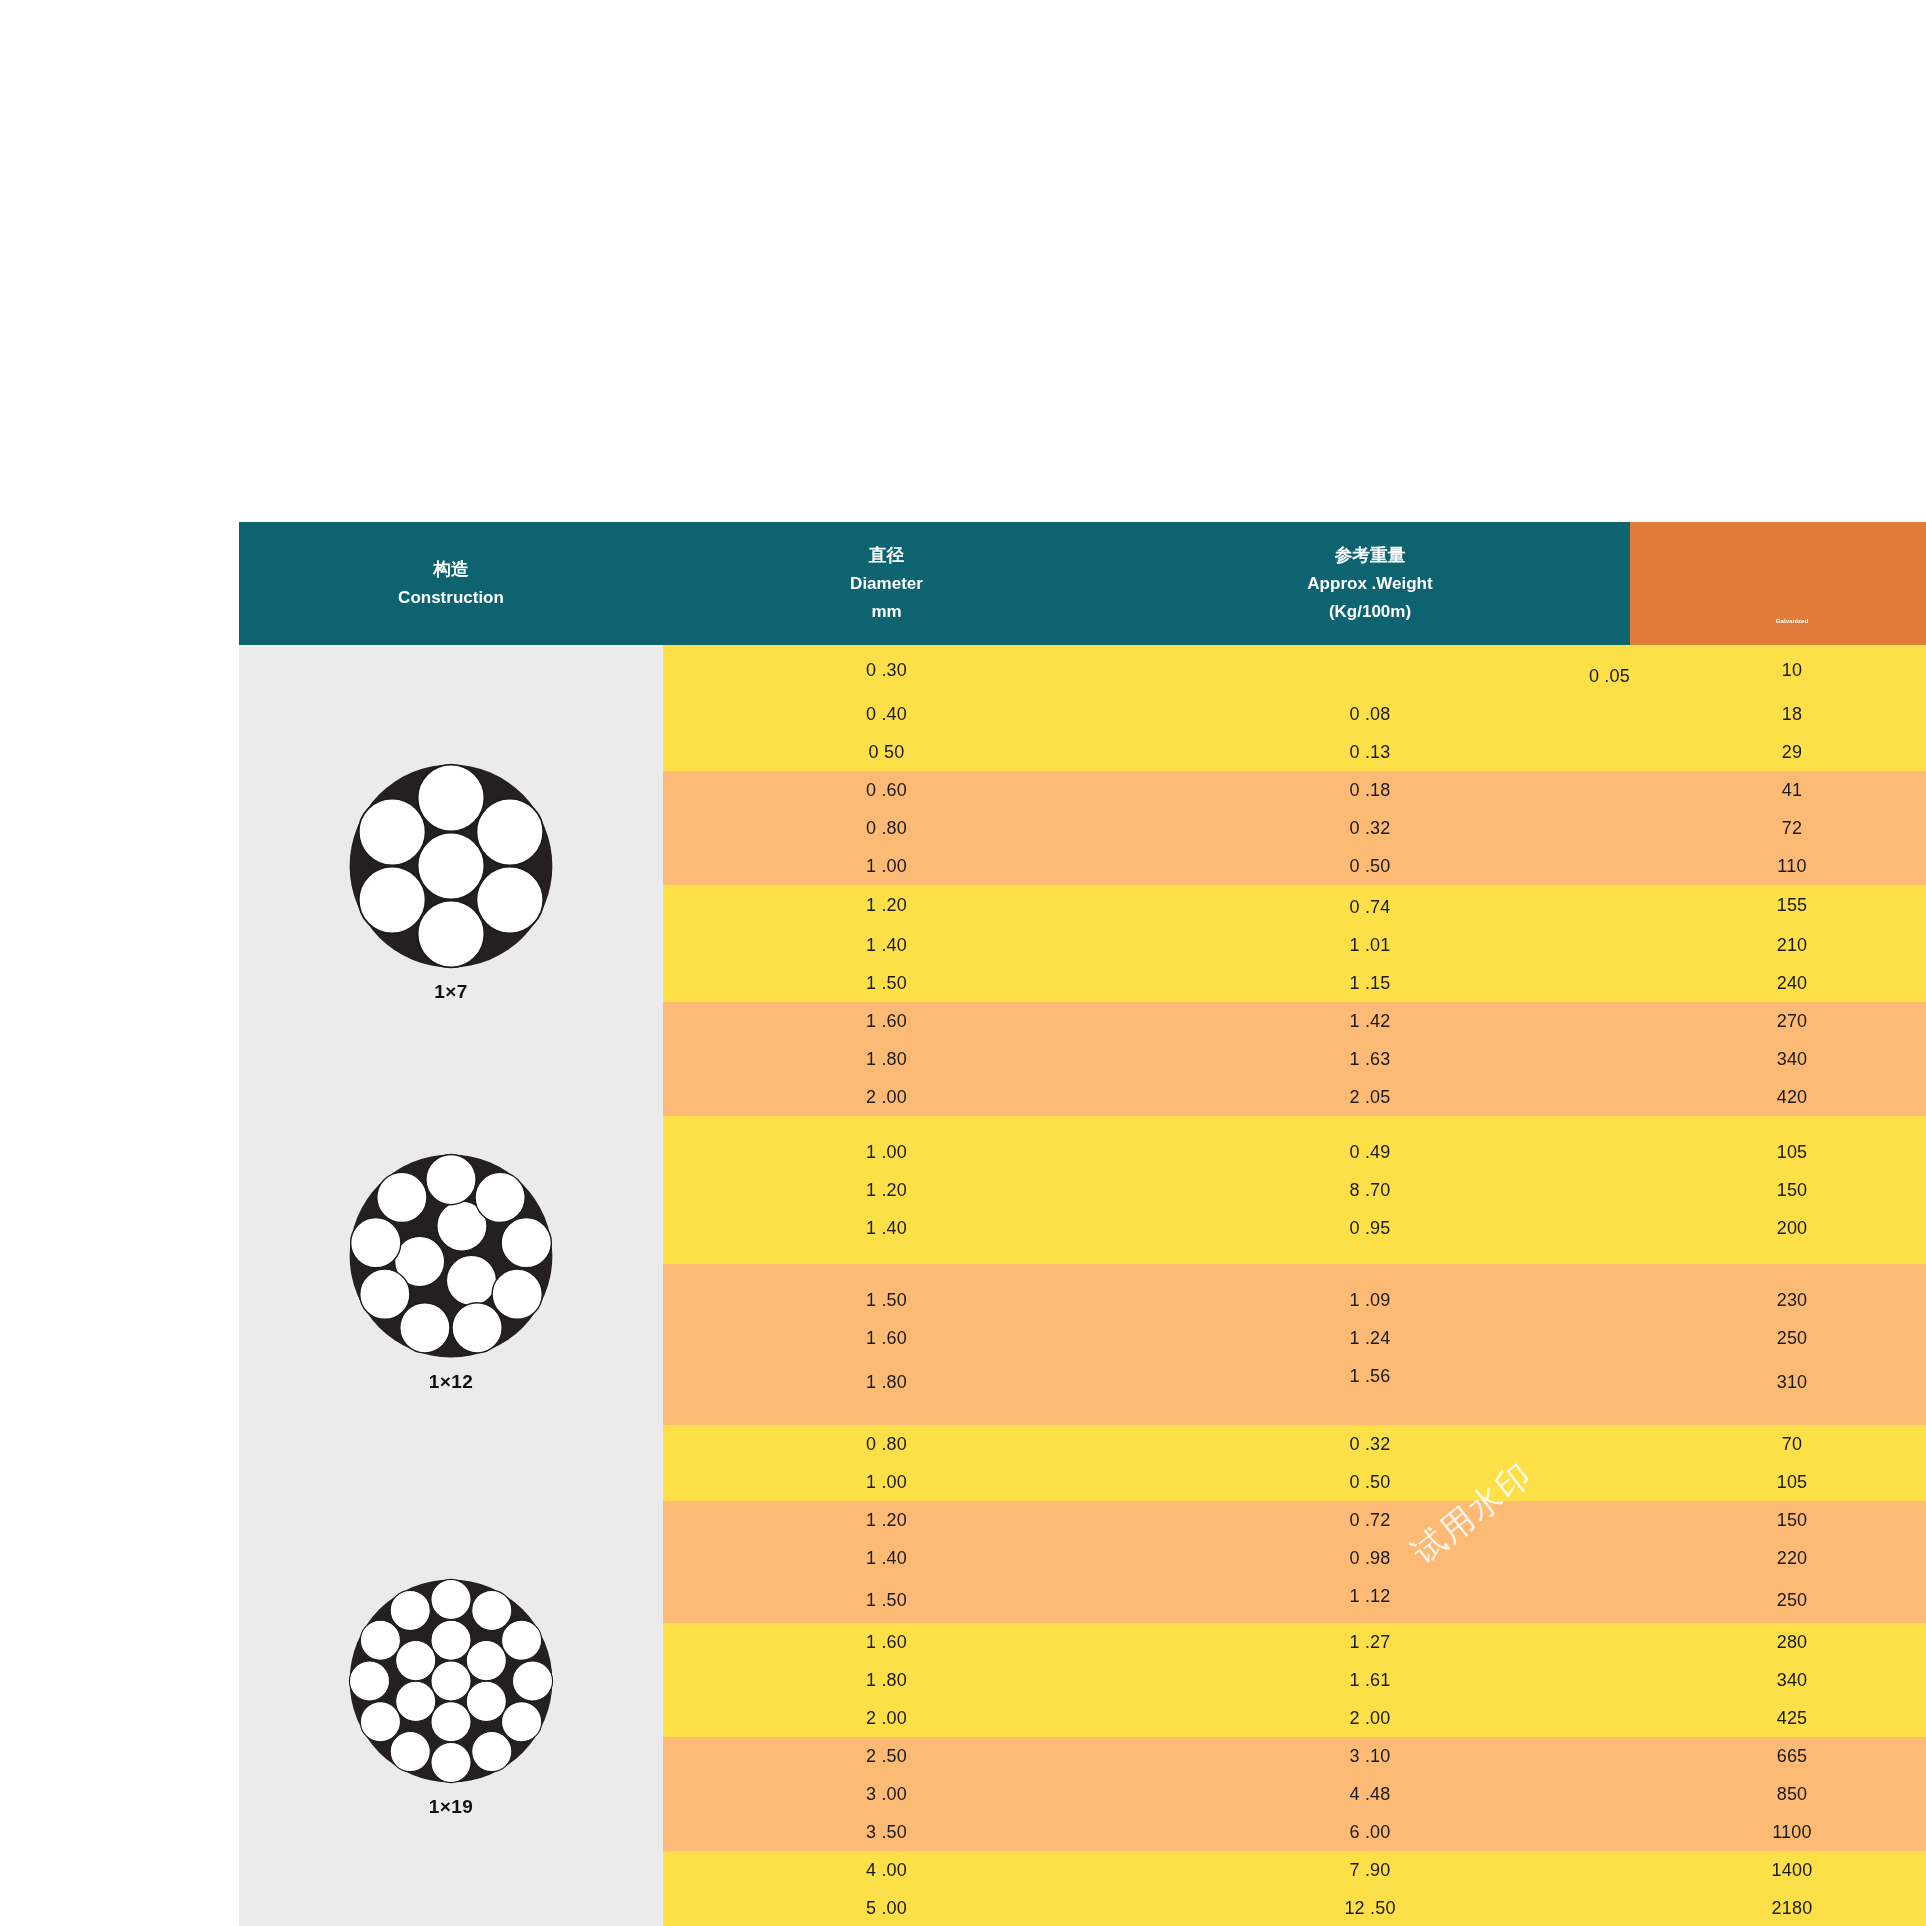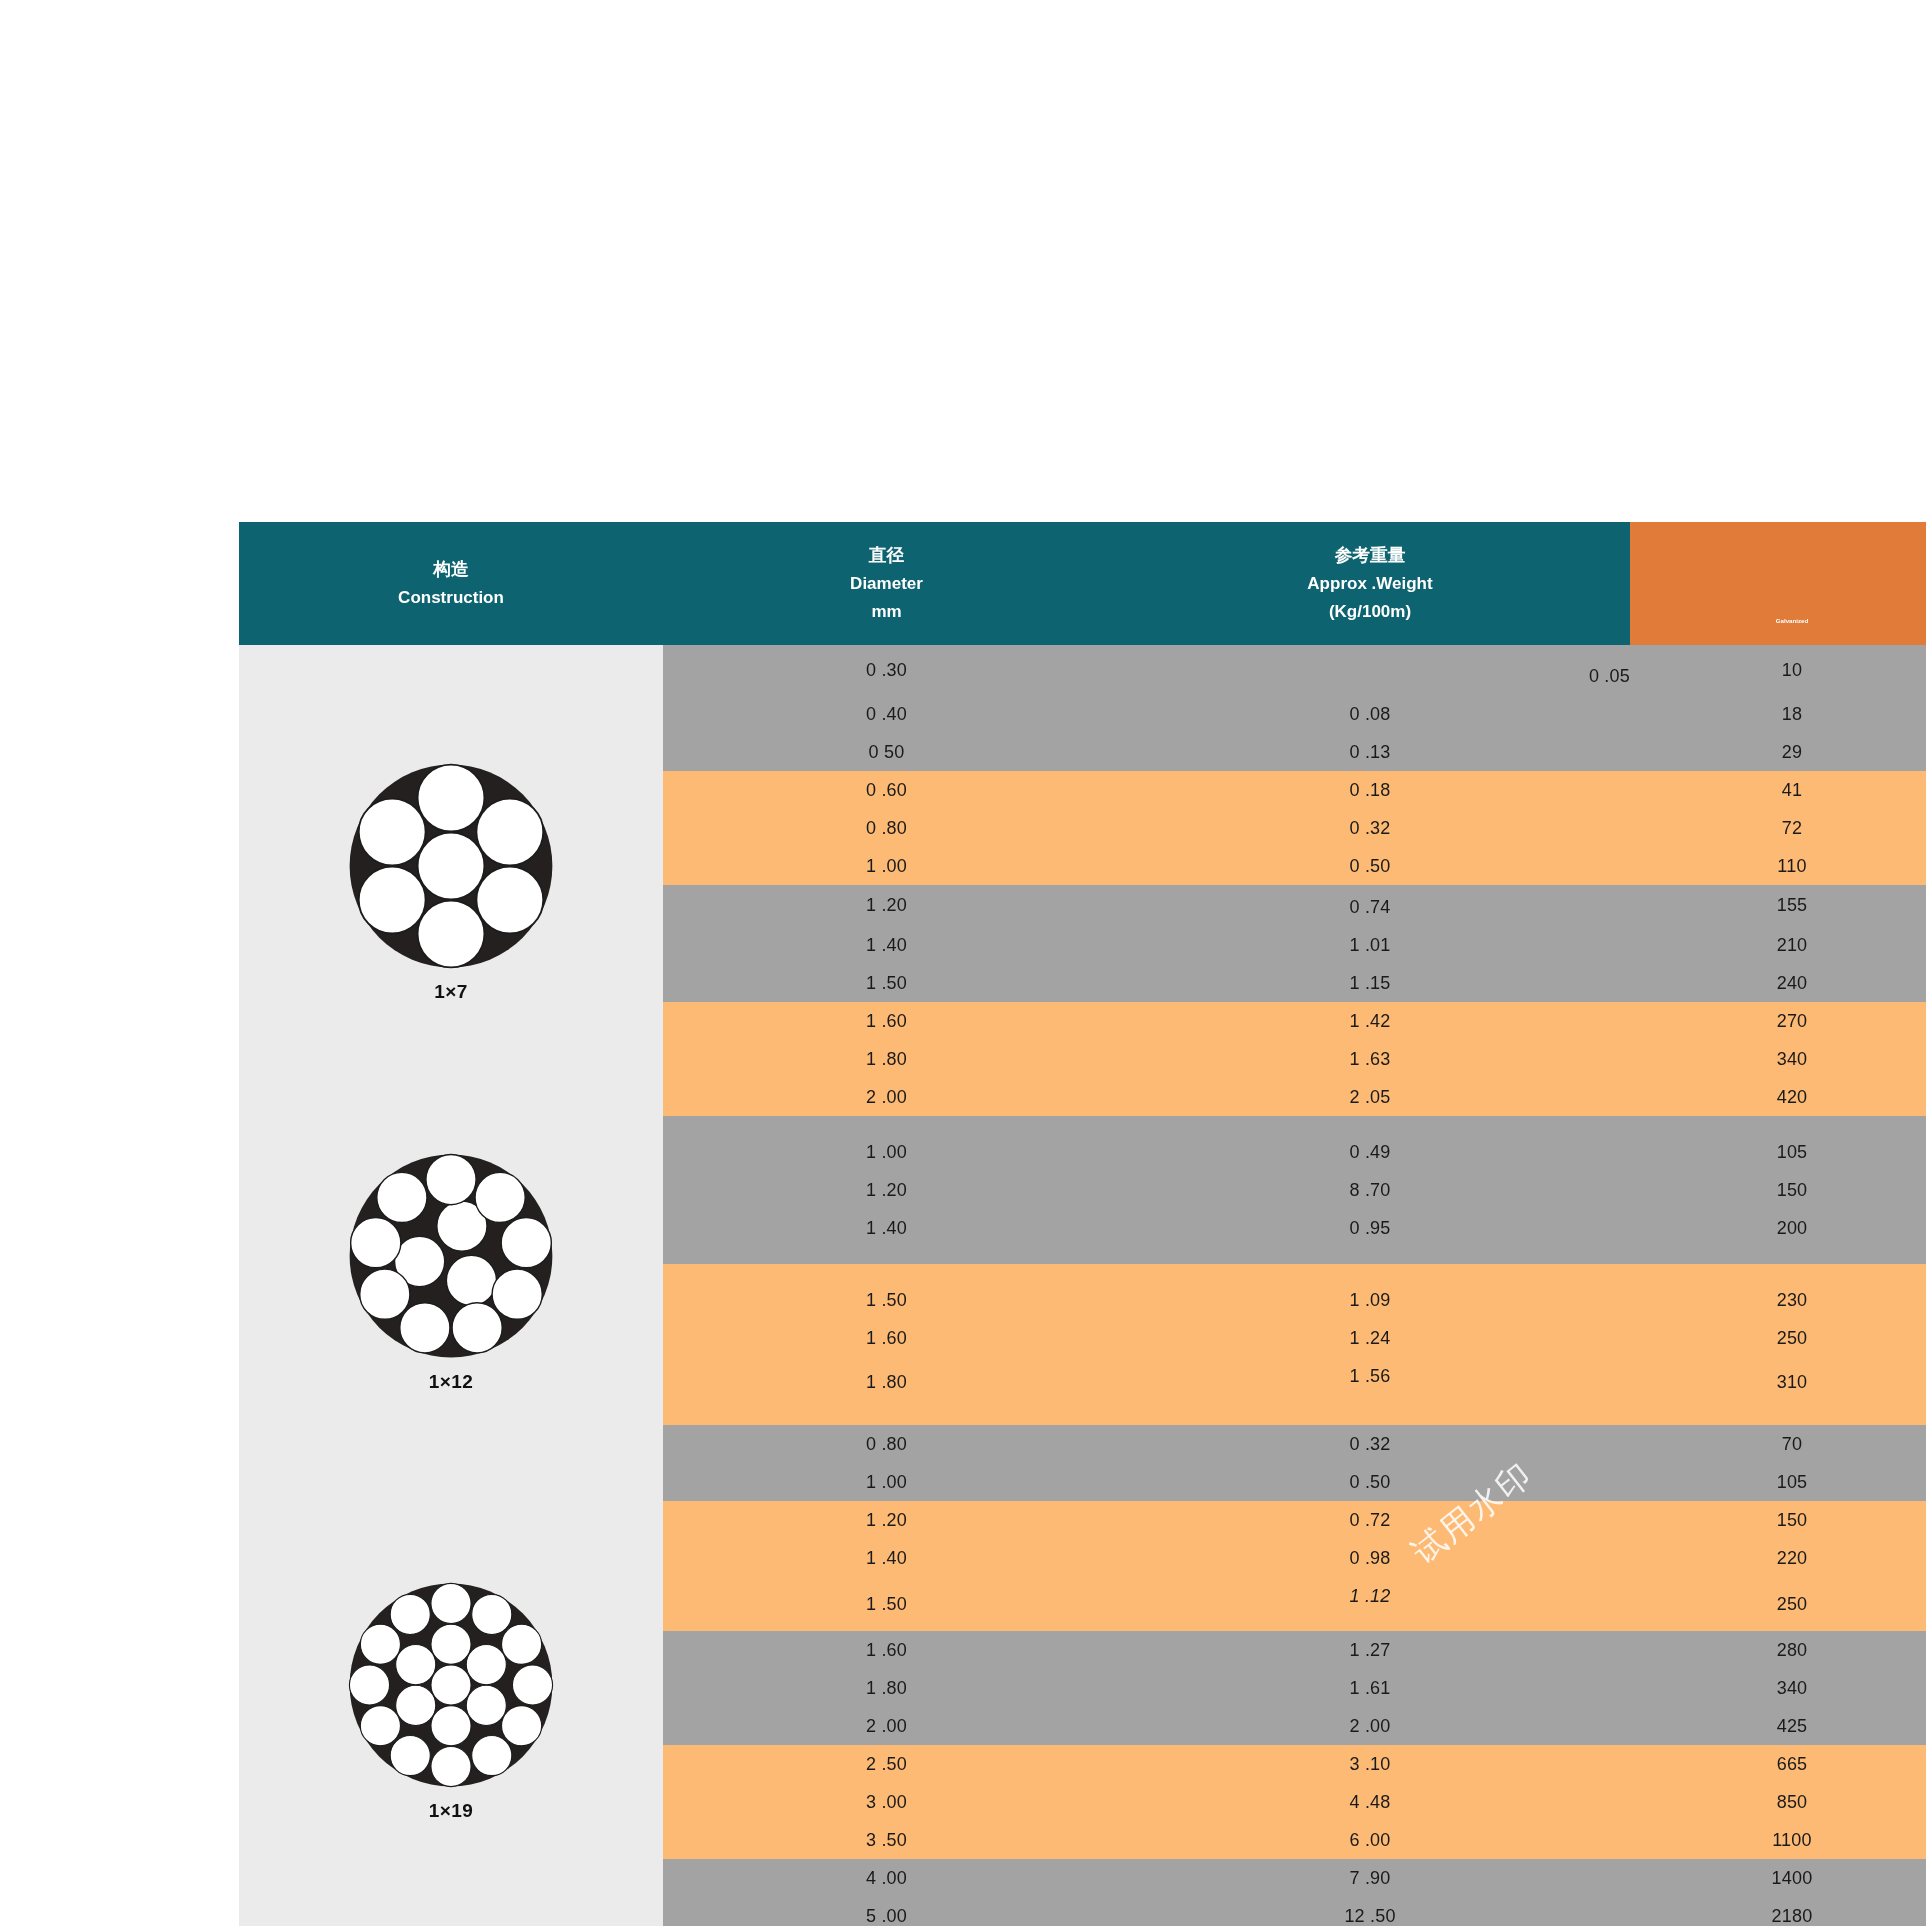--- a/index.html
+++ b/index.html
@@ -51,21 +51,21 @@
   
   .cx{
     text-align:center;
     vertical-align:middle;
     font-size:18px;
     color:#1a1a1a;
     border-right:3.5px solid #ffffff;
     border-bottom:3.5px solid #ffffff;
     letter-spacing:0.2px;
   }
-  .light{background:#a3a3a3;}
+  .light{background:#fde047;}
   .dark{background:#fdba74;}
   .constr-cell{
     background:#ebebeb;
     text-align:center;
     vertical-align:middle;
     border-right:3.5px solid #ffffff;
     border-bottom:3.5px solid #ffffff;
     padding:11.6px 0 14px 0;
   }
   .constr-label{
@@ -287,21 +287,21 @@
         <td class="cx dark" style="height:38px;padding-top:0px;padding-bottom:0px;">0 .72</td>
         <td class="cx dark" style="height:38px;padding-top:0px;padding-bottom:0px;">150</td>
       </tr>
       <tr>
         <td class="cx dark" style="height:38px;padding-top:0px;padding-bottom:0px;">1 .40</td>
         <td class="cx dark" style="height:38px;padding-top:0px;padding-bottom:0px;">0 .98</td>
         <td class="cx dark" style="height:38px;padding-top:0px;padding-bottom:0px;">220</td>
       </tr>
       <tr>
         <td class="cx dark" style="height:38px;padding-top:0px;padding-bottom:0px;">1 .50</td>
-        <td class="cx dark" style="height:38px;padding-top:0px;padding-bottom:16px;font-style:italic;">1 .12</td>
+        <td class="cx dark" style="height:38px;padding-top:0px;padding-bottom:8px;">1 .12</td>
         <td class="cx dark" style="height:38px;padding-top:0px;padding-bottom:0px;">250</td>
       </tr>
       <tr>
         <td class="cx light" style="height:38px;padding-top:0px;padding-bottom:0px;">1 .60</td>
         <td class="cx light" style="height:38px;padding-top:0px;padding-bottom:0px;">1 .27</td>
         <td class="cx light" style="height:38px;padding-top:0px;padding-bottom:0px;">280</td>
       </tr>
       <tr>
         <td class="cx light" style="height:38px;padding-top:0px;padding-bottom:0px;">1 .80</td>
         <td class="cx light" style="height:38px;padding-top:0px;padding-bottom:0px;">1 .61</td>

